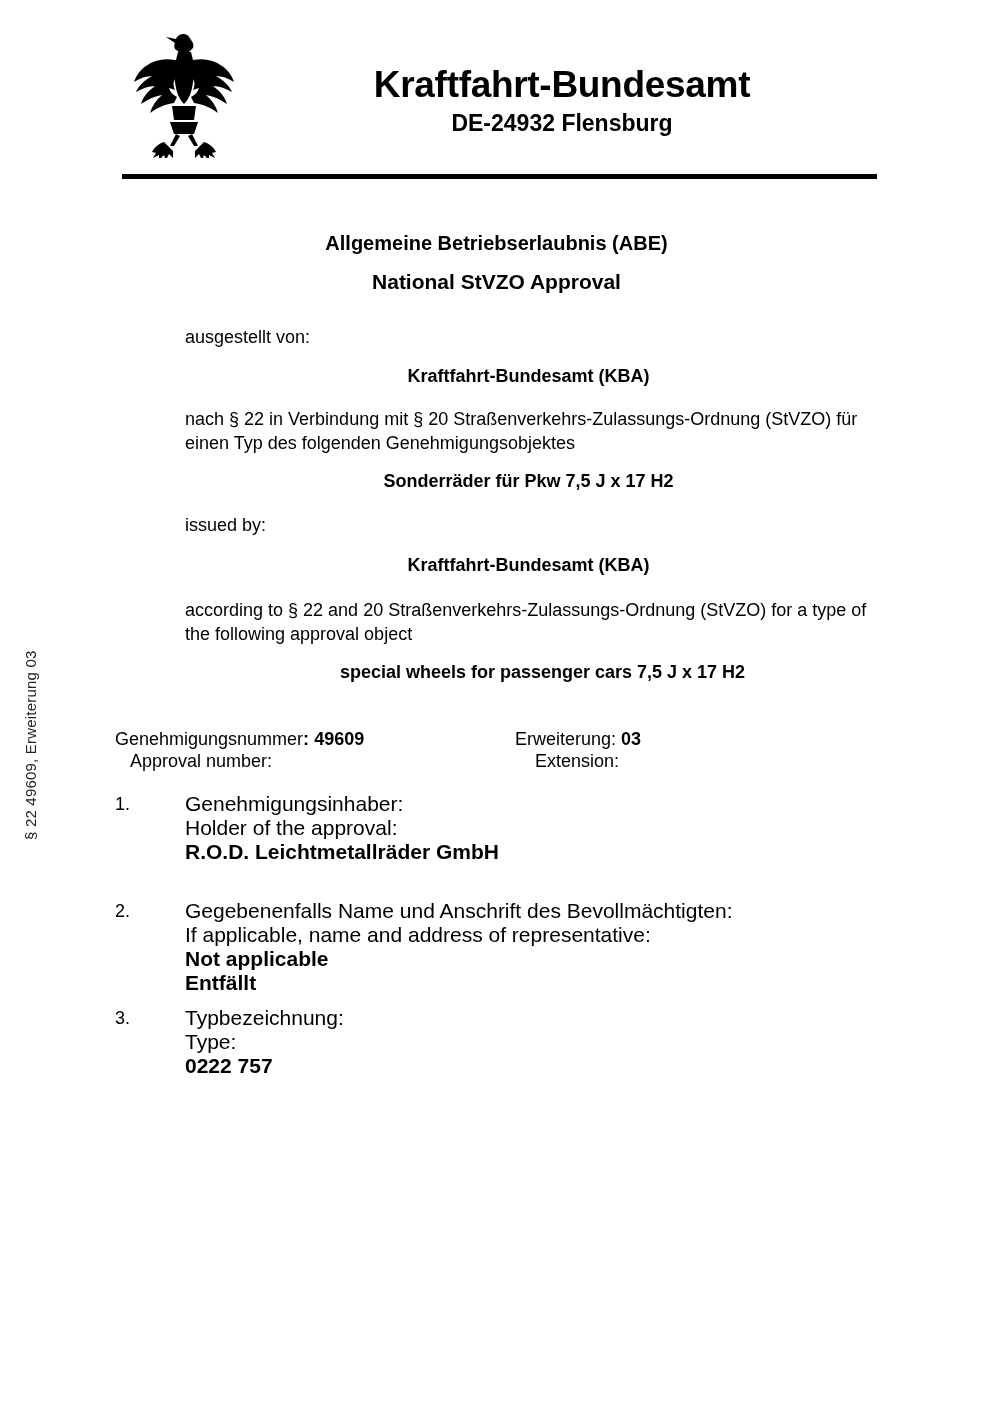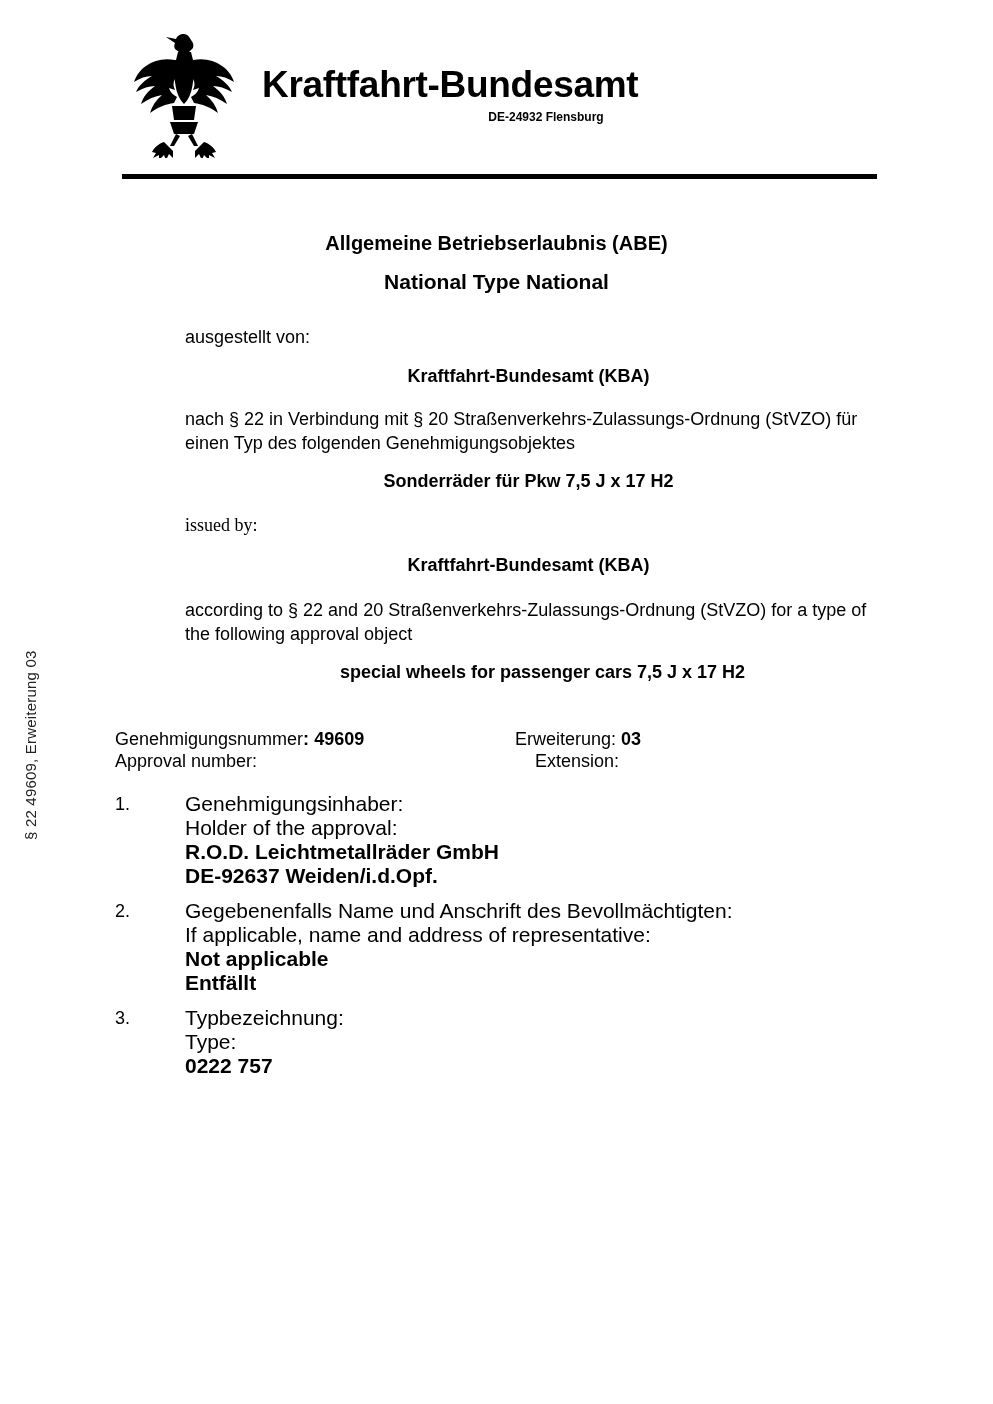--- a/index.html
+++ b/index.html
@@ -48,31 +48,32 @@
     top: 8px;
     width: 112px;
     height: 128px;
   }
   .eagle svg { display: block; }
   .org-title {
     position: absolute;
     left: 262px;
     top: 42px;
     width: 600px;
+    text-align: center;
     font-size: 37px;
     font-weight: bold;
     letter-spacing: -0.3px;
   }
   .org-sub {
     position: absolute;
-    left: 246px;
+    left: 262px;
     top: 88px;
     width: 600px;
     text-align: center;
-    font-size: 12px;
+    font-size: 23px;
     font-weight: bold;
   }
   .rule {
     position: absolute;
     left: 122px;
     top: 174px;
     width: 755px;
     height: 5px;
     background: #000;
   }
@@ -111,28 +112,28 @@
     text-align: center;
     font-size: 18px;
     font-weight: bold;
     padding-left: 32px;
   }
 
   .p-issued-de { left: 185px; top: 325px; }
   .p-kba-de    { top: 366px; }
   .p-para-de   { left: 185px; top: 407px; width: 690px; }
   .p-object-de { top: 471px; }
-  .p-issued-en { left: 185px; top: 513px; font-family: Liberation Serif, serif; }
+  .p-issued-en { left: 185px; top: 513px; }
   .p-kba-en    { top: 555px; }
   .p-para-en   { left: 185px; top: 598px; width: 700px; }
   .p-object-en { top: 662px; margin-left: 14px; }
 
   
   .num-label-de { left: 115px; top: 727px; }
-  .num-label-en { left: 115px; top: 749px; }
+  .num-label-en { left: 130px; top: 749px; }
   .ext-label-de { left: 515px; top: 727px; }
   .ext-label-en { left: 535px; top: 749px; }
 
   
   .item-num {
     position: absolute;
     left: 115px;
     font-size: 18px;
     line-height: 24px;
   }
@@ -183,21 +184,21 @@
       </svg>
     </div>
 
     <div class="org-title">Kraftfahrt-Bundesamt</div>
     <div class="org-sub">DE-24932 Flensburg</div>
   </div>
 
   <div class="rule"></div>
 
   <div class="doc-title">Allgemeine Betriebserlaubnis (ABE)</div>
-  <div class="doc-subtitle">National Type National</div>
+  <div class="doc-subtitle">National StVZO Approval</div>
 
   <div class="txt p-issued-de">ausgestellt von:</div>
   <div class="center-bold p-kba-de">Kraftfahrt-Bundesamt (KBA)</div>
   <div class="txt p-para-de">nach § 22 in Verbindung mit § 20 Straßenverkehrs-Zulassungs-Ordnung (StVZO) für einen Typ des folgenden Genehmigungsobjektes</div>
   <div class="center-bold p-object-de">Sonderräder für Pkw 7,5 J x 17 H2</div>
 
   <div class="txt p-issued-en">issued by:</div>
   <div class="center-bold p-kba-en">Kraftfahrt-Bundesamt (KBA)</div>
   <div class="txt p-para-en">according to § 22 and 20 Straßenverkehrs-Zulassungs-Ordnung (StVZO) for a type of the following approval object</div>
   <div class="center-bold p-object-en">special wheels for passenger cars 7,5 J x 17 H2</div>
@@ -212,21 +213,20 @@
     <span>Erweiterung:</span>
     <span class="bold">03</span>
   </div>
   <div class="txt ext-label-en">Extension:</div>
 
   <div class="item-num i1">1.</div>
   <div class="item-body i1">
     <div>Genehmigungsinhaber:</div>
     <div>Holder of the approval:</div>
     <div class="bold">R.O.D. Leichtmetallräder GmbH</div>
-    <div class="bold">DE-92637 Weiden/i.d.Opf.</div>
   </div>
 
   <div class="item-num i2">2.</div>
   <div class="item-body i2">
     <div>Gegebenenfalls Name und Anschrift des Bevollmächtigten:</div>
     <div>If applicable, name and address of  representative:</div>
     <div class="bold">Not applicable</div>
     <div class="bold">Entfällt</div>
   </div>
 

